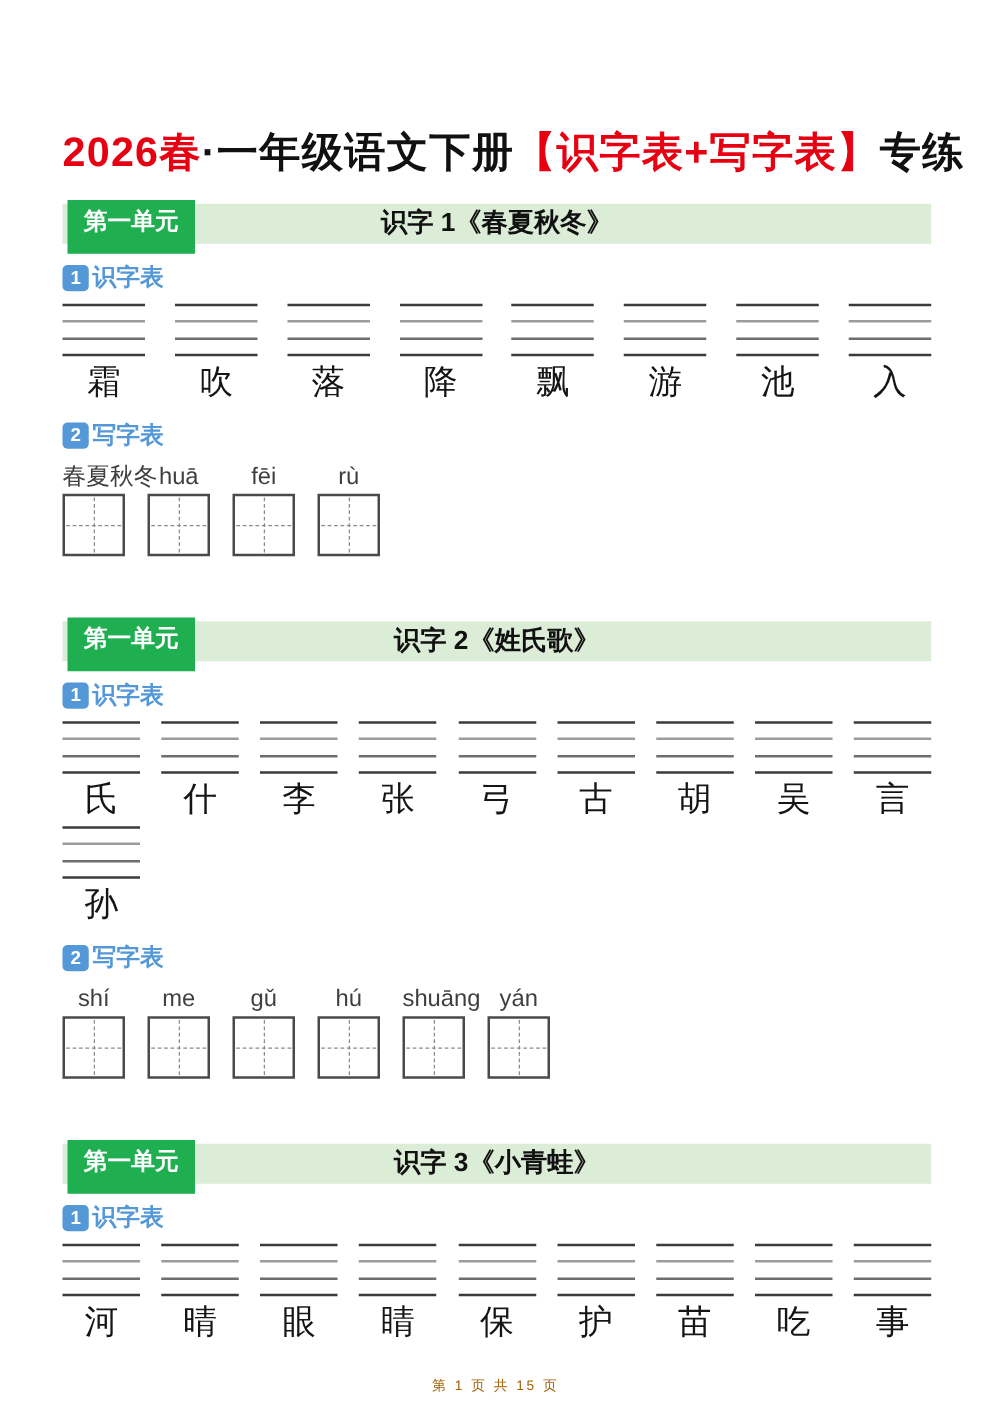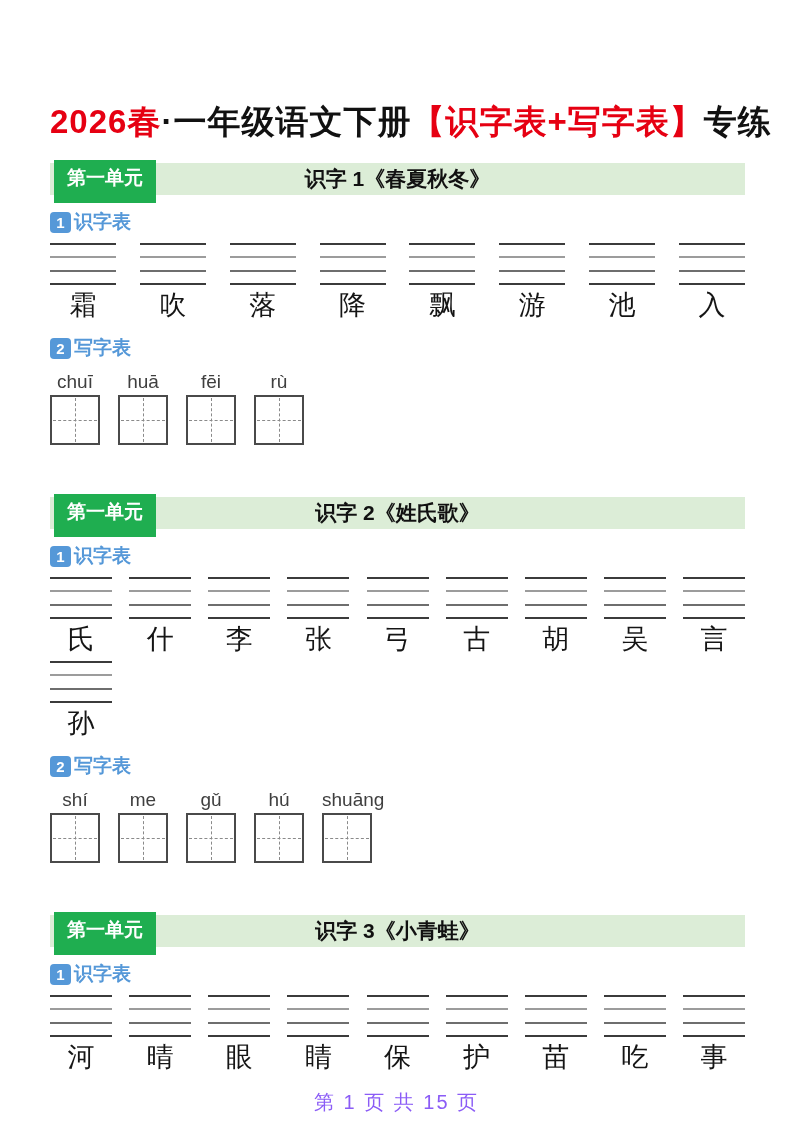--- a/index.html
+++ b/index.html
@@ -100,21 +100,21 @@
   .tianzige::before{
     content:"";position:absolute;left:1px;right:1px;top:50%;
     border-top:1.5px dashed #8a8a8a;
   }
   .tianzige::after{
     content:"";position:absolute;top:1px;bottom:1px;left:50%;
     border-left:1.5px dashed #8a8a8a;
   }
   .footer{
     position:absolute;left:0;bottom:22px;width:100%;
-    text-align:center;font-size:20px;color:#8b5cf6;
+    text-align:center;font-size:11px;color:#a16207;
     letter-spacing:2px;
   }
 </style>
 </head>
 <body>
 
 <div class="page">
   <div class="content">
     <h1 class="title"><span class="red">2026春</span><span>·一年级语文下册</span><span class="red">【识字表+写字表】</span><span>专练</span></h1>
     <div id="sections">
@@ -203,21 +203,21 @@
               </div>
             </div>
           </div>
     <div class="writing-block">
       <div class="table-label">
         <span class="num-badge">2</span>
         <span class="table-label-text">写字表</span>
       </div>
       <div class="write-row">
               <div class="write-cell">
-                <div class="pinyin">chuī</div>
+                <div class="pinyin">春夏秋冬</div>
                 <div class="tianzige"></div>
               </div>
               <div class="write-cell">
                 <div class="pinyin">huā</div>
                 <div class="tianzige"></div>
               </div>
               <div class="write-cell">
                 <div class="pinyin">fēi</div>
                 <div class="tianzige"></div>
               </div>
@@ -351,20 +351,24 @@
               <div class="write-cell">
                 <div class="pinyin">gǔ</div>
                 <div class="tianzige"></div>
               </div>
               <div class="write-cell">
                 <div class="pinyin">hú</div>
                 <div class="tianzige"></div>
               </div>
               <div class="write-cell">
                 <div class="pinyin">shuāng</div>
+                <div class="tianzige"></div>
+              </div>
+              <div class="write-cell">
+                <div class="pinyin">yán</div>
                 <div class="tianzige"></div>
               </div>
             </div>
     </div>
   </div>
 
   <div class="section sec-gap">
     <div class="section-bar">
       <span class="unit-badge">第一单元</span>
       <div class="section-title">识字 3《小青蛙》</div>

